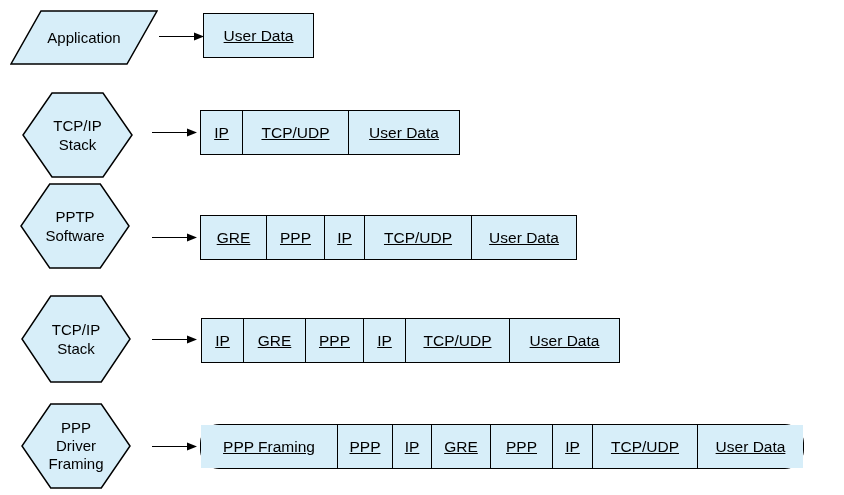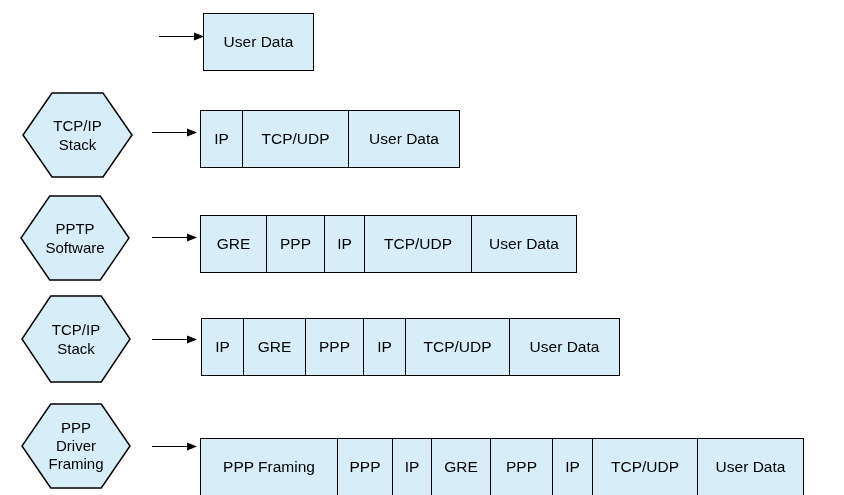--- a/index.html
+++ b/index.html
@@ -54,22 +54,23 @@
   .arrow polygon {
     fill: #000000;
     stroke: none;
   }
   .packet {
     position: absolute;
     display: flex;
     flex-direction: row;
     border: 1.5px solid #000000;
     background: #d7eef9;
-    height: 58px;
+    height: 45px;
     box-sizing: border-box;
+    text-decoration: underline;
   }
   .cell {
     display: flex;
     align-items: center;
     justify-content: center;
     background: #d7eef9;
     font-size: 15.5px;
     white-space: nowrap;
     box-sizing: border-box;
     border-right: 1.5px solid #000000;
@@ -77,20 +78,28 @@
   }
   .cell:last-child {
     border-right: none;
   }
 </style>
 </head>
 <body>
 
 <div id="canvas">
 
+  <div class="stage" style="left:10px; top:10px; width:148px; height:55px;">
+    <svg viewBox="0 0 148 55" preserveAspectRatio="none">
+      <polygon points="31,1 147,1 117,54 1,54"></polygon>
+    </svg>
+    <div class="stage-label">
+      <span>Application</span>
+    </div>
+  </div>
   <svg class="arrow" style="left:159px; top:30px;" viewBox="0 0 46 13">
     <line x1="0" y1="6.5" x2="35" y2="6.5"></line>
     <polygon points="35,2.5 45,6.5 35,10.5"></polygon>
   </svg>
   <div class="packet" style="left:203px; top:13px;">
     <div class="cell" style="width:109px;">User Data</div>
   </div>
 
   <div class="stage" style="left:22px; top:92px; width:111px; height:86px;">
     <svg viewBox="0 0 111 86" preserveAspectRatio="none">
@@ -104,21 +113,21 @@
   <svg class="arrow" style="left:152px; top:126px;" viewBox="0 0 46 13">
     <line x1="0" y1="6.5" x2="35" y2="6.5"></line>
     <polygon points="35,2.5 45,6.5 35,10.5"></polygon>
   </svg>
   <div class="packet" style="left:200px; top:110px;">
     <div class="cell" style="width:42px;">IP</div>
     <div class="cell" style="width:106px;">TCP/UDP</div>
     <div class="cell" style="width:110px;">User Data</div>
   </div>
 
-  <div class="stage" style="left:20px; top:195px; width:110px; height:86px;">
+  <div class="stage" style="left:20px; top:183px; width:110px; height:86px;">
     <svg viewBox="0 0 111 86" preserveAspectRatio="none">
       <polygon points="30,1 81,1 110,43 81,85 30,85 1,43"></polygon>
     </svg>
     <div class="stage-label">
       <span>PPTP</span>
       <span>Software</span>
     </div>
   </div>
   <svg class="arrow" style="left:152px; top:231px;" viewBox="0 0 46 13">
     <line x1="0" y1="6.5" x2="35" y2="6.5"></line>
@@ -161,21 +170,21 @@
     <div class="stage-label" style="line-height:18px;">
       <span>PPP</span>
       <span>Driver</span>
       <span>Framing</span>
     </div>
   </div>
   <svg class="arrow" style="left:152px; top:440px;" viewBox="0 0 46 13">
     <line x1="0" y1="6.5" x2="35" y2="6.5"></line>
     <polygon points="35,2.5 45,6.5 35,10.5"></polygon>
   </svg>
-  <div class="packet" style="left:200px; top:438px;">
+  <div class="packet" style="left:200px; top:424px;border-radius:19px;">
     <div class="cell" style="width:137px;">PPP Framing</div>
     <div class="cell" style="width:55px;">PPP</div>
     <div class="cell" style="width:39px;">IP</div>
     <div class="cell" style="width:59px;">GRE</div>
     <div class="cell" style="width:62px;">PPP</div>
     <div class="cell" style="width:40px;">IP</div>
     <div class="cell" style="width:105px;">TCP/UDP</div>
     <div class="cell" style="width:105px;">User Data</div>
   </div>
 

